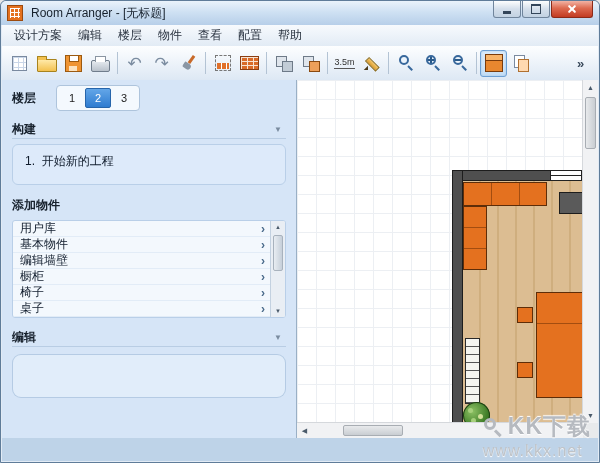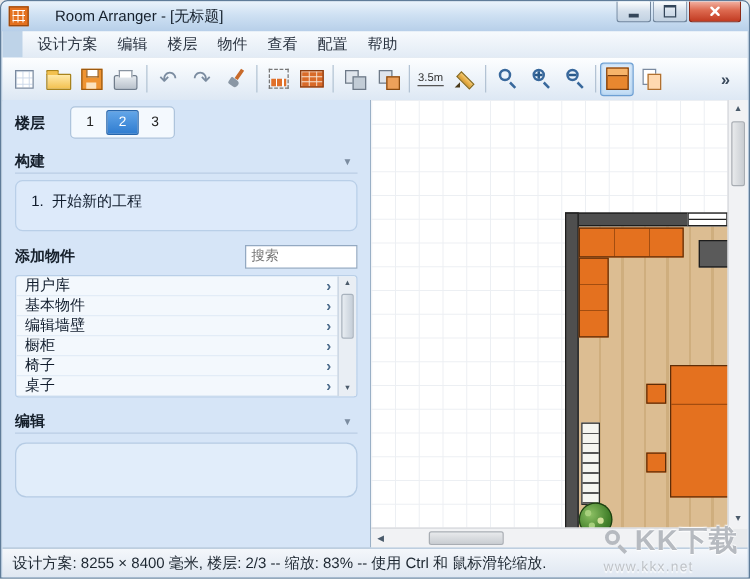--- a/index.html
+++ b/index.html
@@ -4,32 +4,32 @@
 <style>
   html,body{margin:0;padding:0;background:#e8e8e8;font-family:"Liberation Sans",sans-serif;}
   .window{position:relative;width:598px;height:461px;border:1px solid #5f7c99;border-radius:6px 6px 0 0;
     background:#bed3e8;overflow:hidden;box-shadow:inset 0 0 0 1px rgba(255,255,255,.55);}
   
   .titlebar{position:absolute;left:0;top:0;right:0;height:24px;display:flex;align-items:center;padding:0 6px;
     background:linear-gradient(#eaf3fb,#cfe1f3 45%,#b7cfe9);border-radius:5px 5px 0 0;}
   .appicon{width:14px;height:14px;background:#e4711f;border:1px solid #9c4a0e;position:relative;flex:0 0 auto;}
   .appicon i{position:absolute;left:2px;top:2px;right:2px;bottom:2px;background:
     linear-gradient(#fff 1px,transparent 1px),linear-gradient(90deg,#fff 1px,transparent 1px);background-size:4px 4px;}
-  .title{font-size:12px;color:#16202c;margin-left:21px;white-space:nowrap;}
+  .title{font-size:12px;color:#16202c;margin-left:8px;white-space:nowrap;}
   .wcontrols{position:absolute;right:6px;top:0;display:flex;}
   .wbtn{height:16px;width:26px;border:1px solid #70859c;border-top:none;border-radius:0 0 3px 3px;
     background:linear-gradient(#fdfefe,#d4dfeb 50%,#c2d2e2);display:flex;align-items:center;justify-content:center;margin-left:1px;}
   .wbtn.close{width:40px;background:linear-gradient(#f2b3a4,#dd6a50 45%,#c23b22);border-color:#8c2a18;}
   .ic-min{width:8px;height:3px;background:#34465a;margin-top:6px;}
   .ic-max{width:8px;height:7px;border:1px solid #34465a;border-top-width:2px;}
   .ic-x{position:relative;width:10px;height:10px;}
   .ic-x i{position:absolute;left:0;top:4px;width:10px;height:2px;background:#fff;border-radius:1px;}
   .ic-x i:first-child{transform:rotate(45deg);} .ic-x i:last-child{transform:rotate(-45deg);}
   
-  .menubar{position:absolute;left:17px;right:1px;top:24px;height:21px;display:flex;align-items:flex-end;
+  .menubar{position:absolute;left:1px;right:1px;top:24px;height:21px;display:flex;align-items:flex-end;
     background:linear-gradient(#f7fafd,#e2ebf5);border-bottom:1px solid #c3d1e0;padding-left:4px;}
   .mitem{font-size:12px;color:#2a3340;padding:2px 8px;border-radius:2px;}
   
   .toolbar{position:absolute;left:1px;right:1px;top:45px;height:34px;display:flex;align-items:center;
     background:linear-gradient(#fdfeff,#dde8f4);border-bottom:1px solid #b9c9da;padding:0 4px;}
   .tbtn{width:27px;height:27px;border:1px solid transparent;border-radius:3px;display:flex;align-items:center;
     justify-content:center;position:relative;flex:0 0 auto;background:transparent;padding:0;}
   .tbtn.pressed{border-color:#6ea0d4;background:linear-gradient(#dcecfb,#c3ddf5);box-shadow:inset 0 0 2px #9cc0e4;}
   .tsep{width:1px;height:22px;background:#b3c3d4;margin:0 3px;flex:0 0 auto;}
   .spacer{flex:1;}
@@ -137,21 +137,21 @@
   
   .statusbar{position:absolute;left:1px;right:1px;bottom:0;height:23px;background:linear-gradient(#f4f7fb,#dfe7f1);
     border-top:1px solid #b9c9da;display:flex;align-items:center;padding-left:8px;font-size:12px;color:#1c2630;}
   
   .watermark{position:absolute;right:8px;bottom:2px;z-index:60;text-align:left;pointer-events:none;}
   .wm-line1{display:flex;align-items:center;justify-content:flex-end;gap:5px;
     font-size:23px;font-weight:bold;color:#b6bac0;text-shadow:0 1px 1px #fff,0 -1px 1px #fff;letter-spacing:1px;}
   .wm-mag{position:relative;width:20px;height:20px;display:inline-block;}
   .wm-mag i.c{position:absolute;left:1px;top:1px;width:12px;height:12px;border:3px solid #b6bac0;border-radius:50%;box-sizing:border-box;}
   .wm-mag i.h{position:absolute;left:12px;top:12px;width:8px;height:3px;background:#b6bac0;transform:rotate(45deg);transform-origin:left center;}
-  .wm-line2{font-size:11px;color:#bfc3c8;letter-spacing:1px;text-shadow:0 1px 1px #fff;}
+  .wm-line2{font-size:16px;color:#bfc3c8;letter-spacing:1px;text-shadow:0 1px 1px #fff;}
 </style>
 </head>
 <body>
 
 <div class="window">
 
   <div class="titlebar">
     <span class="appicon">
         <i></i>
       </span>
@@ -303,21 +303,20 @@
       <div class="sec-header">
         <span class="sec-title">构建</span>
         <span class="collapse">▼</span>
       </div>
       <div class="steps">
         <span class="step">1.  开始新的工程</span>
       </div>
 
       <div class="add-row">
         <span class="sec-title">添加物件</span>
-        <input class="search" type="text" placeholder="搜索" style="">
       </div>
 
       <div class="lib-list">
         <div class="lib-row">
           <span>用户库</span>
           <span class="chev">›</span>
         </div>
         <div class="lib-row">
           <span>基本物件</span>
           <span class="chev">›</span>
@@ -383,23 +382,20 @@
       </div>
       <div class="hscroll">
         <div class="sar lf">◀</div>
         <div class="hthumb"></div>
         <div class="sar rt">▶</div>
       </div>
       <div class="scorner"></div>
     </div>
   </div>
 
-  <div class="statusbar">
-    <span>设计方案: 8255 × 8400 毫米, 楼层: 2/3 -- 缩放: 83% -- 使用 Ctrl 和 鼠标滑轮缩放.</span>
-  </div>
 
   <div class="watermark">
     <div class="wm-line1">
       <span class="wm-mag">
           <i class="c"></i>
           <i class="h"></i>
         </span>
       <span>KK下载</span>
     </div>
     <div class="wm-line2">www.kkx.net</div>

